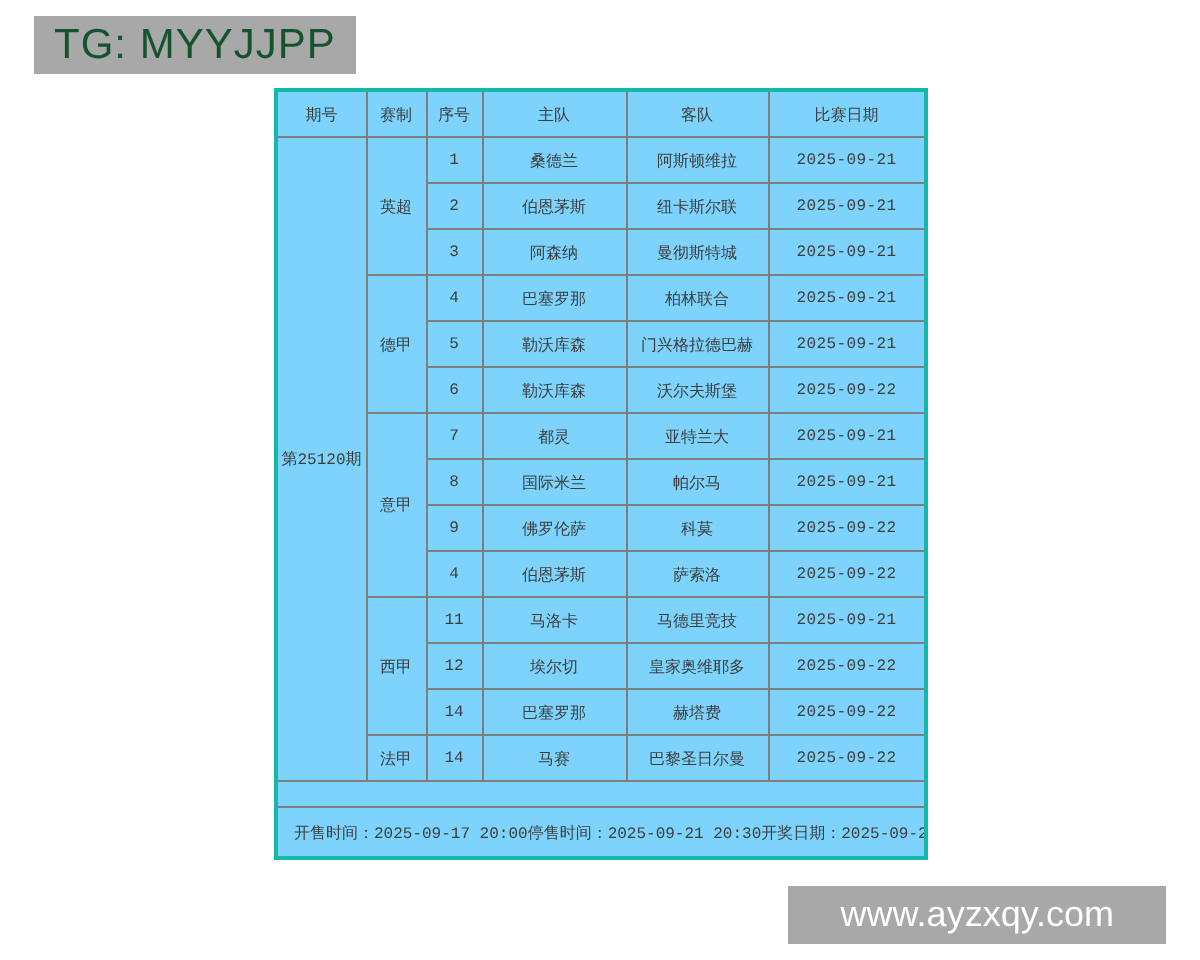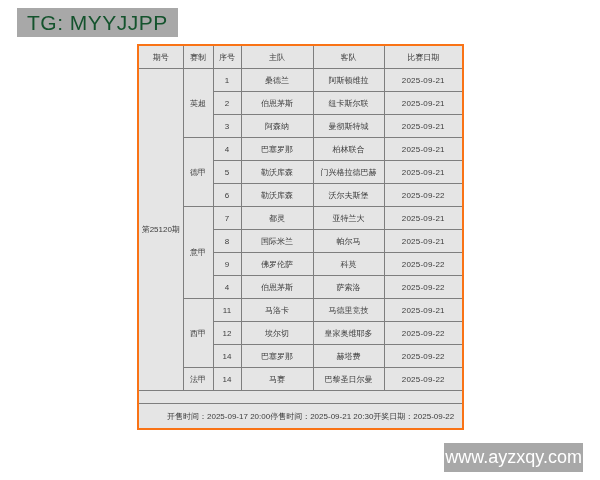--- a/index.html
+++ b/index.html
@@ -16,53 +16,54 @@
     background:#a8a8a8;color:#14532d;
     font-size:21px;line-height:29px;
     padding:0 10px;letter-spacing:0.5px;
     white-space:nowrap;
   }
   .watermark{
     position:absolute;right:17px;bottom:8px;
     height:29px;
     background:#a8a8a8;color:#ffffff;
     font-size:18px;line-height:29px;
-    padding:0 1px;
+    padding:0 26px;
     white-space:nowrap;
   }
   .sched-wrap{
     position:absolute;left:137px;top:44px;
   }
   table.sched{
     border-collapse:collapse;
     width:325px;
     table-layout:fixed;
-    border:2px solid #f97316;
-    background:#e5e5e5;
+    border:2px solid #14b8a6;
+    background:#7dd3fc;
+    font-family:Liberation Mono, monospace;
   }
   table.sched td,table.sched th{
     border:1px solid #7e7e7e;
     font-size:8px;
     font-weight:normal;
     color:#3d3d3d;
     text-align:center;
     vertical-align:middle;
     padding:0;
     overflow:hidden;
     white-space:nowrap;
   }
   table.sched th{height:22px;}
   table.sched td{height:22px;}
   tr.spacer-row td{height:12px;}
   tr.footer-row td{height:24px;border-top:1px solid #4c4c4c;}
   .footer-flex{
     display:flex;
     justify-content:space-between;
     align-items:center;
-    padding:0 16px 0 28px;
+    padding:0 16px 0 8px;
     font-size:8px;color:#3d3d3d;
   }
   .c-period{width:45px;}
   .c-league{width:30px;}
   .c-no{width:28px;}
   .c-home{width:72px;}
   .c-away{width:71px;}
   .c-date{width:79px;}
   td.date-cell{font-size:7.5px;letter-spacing:0.2px;}
 </style>

